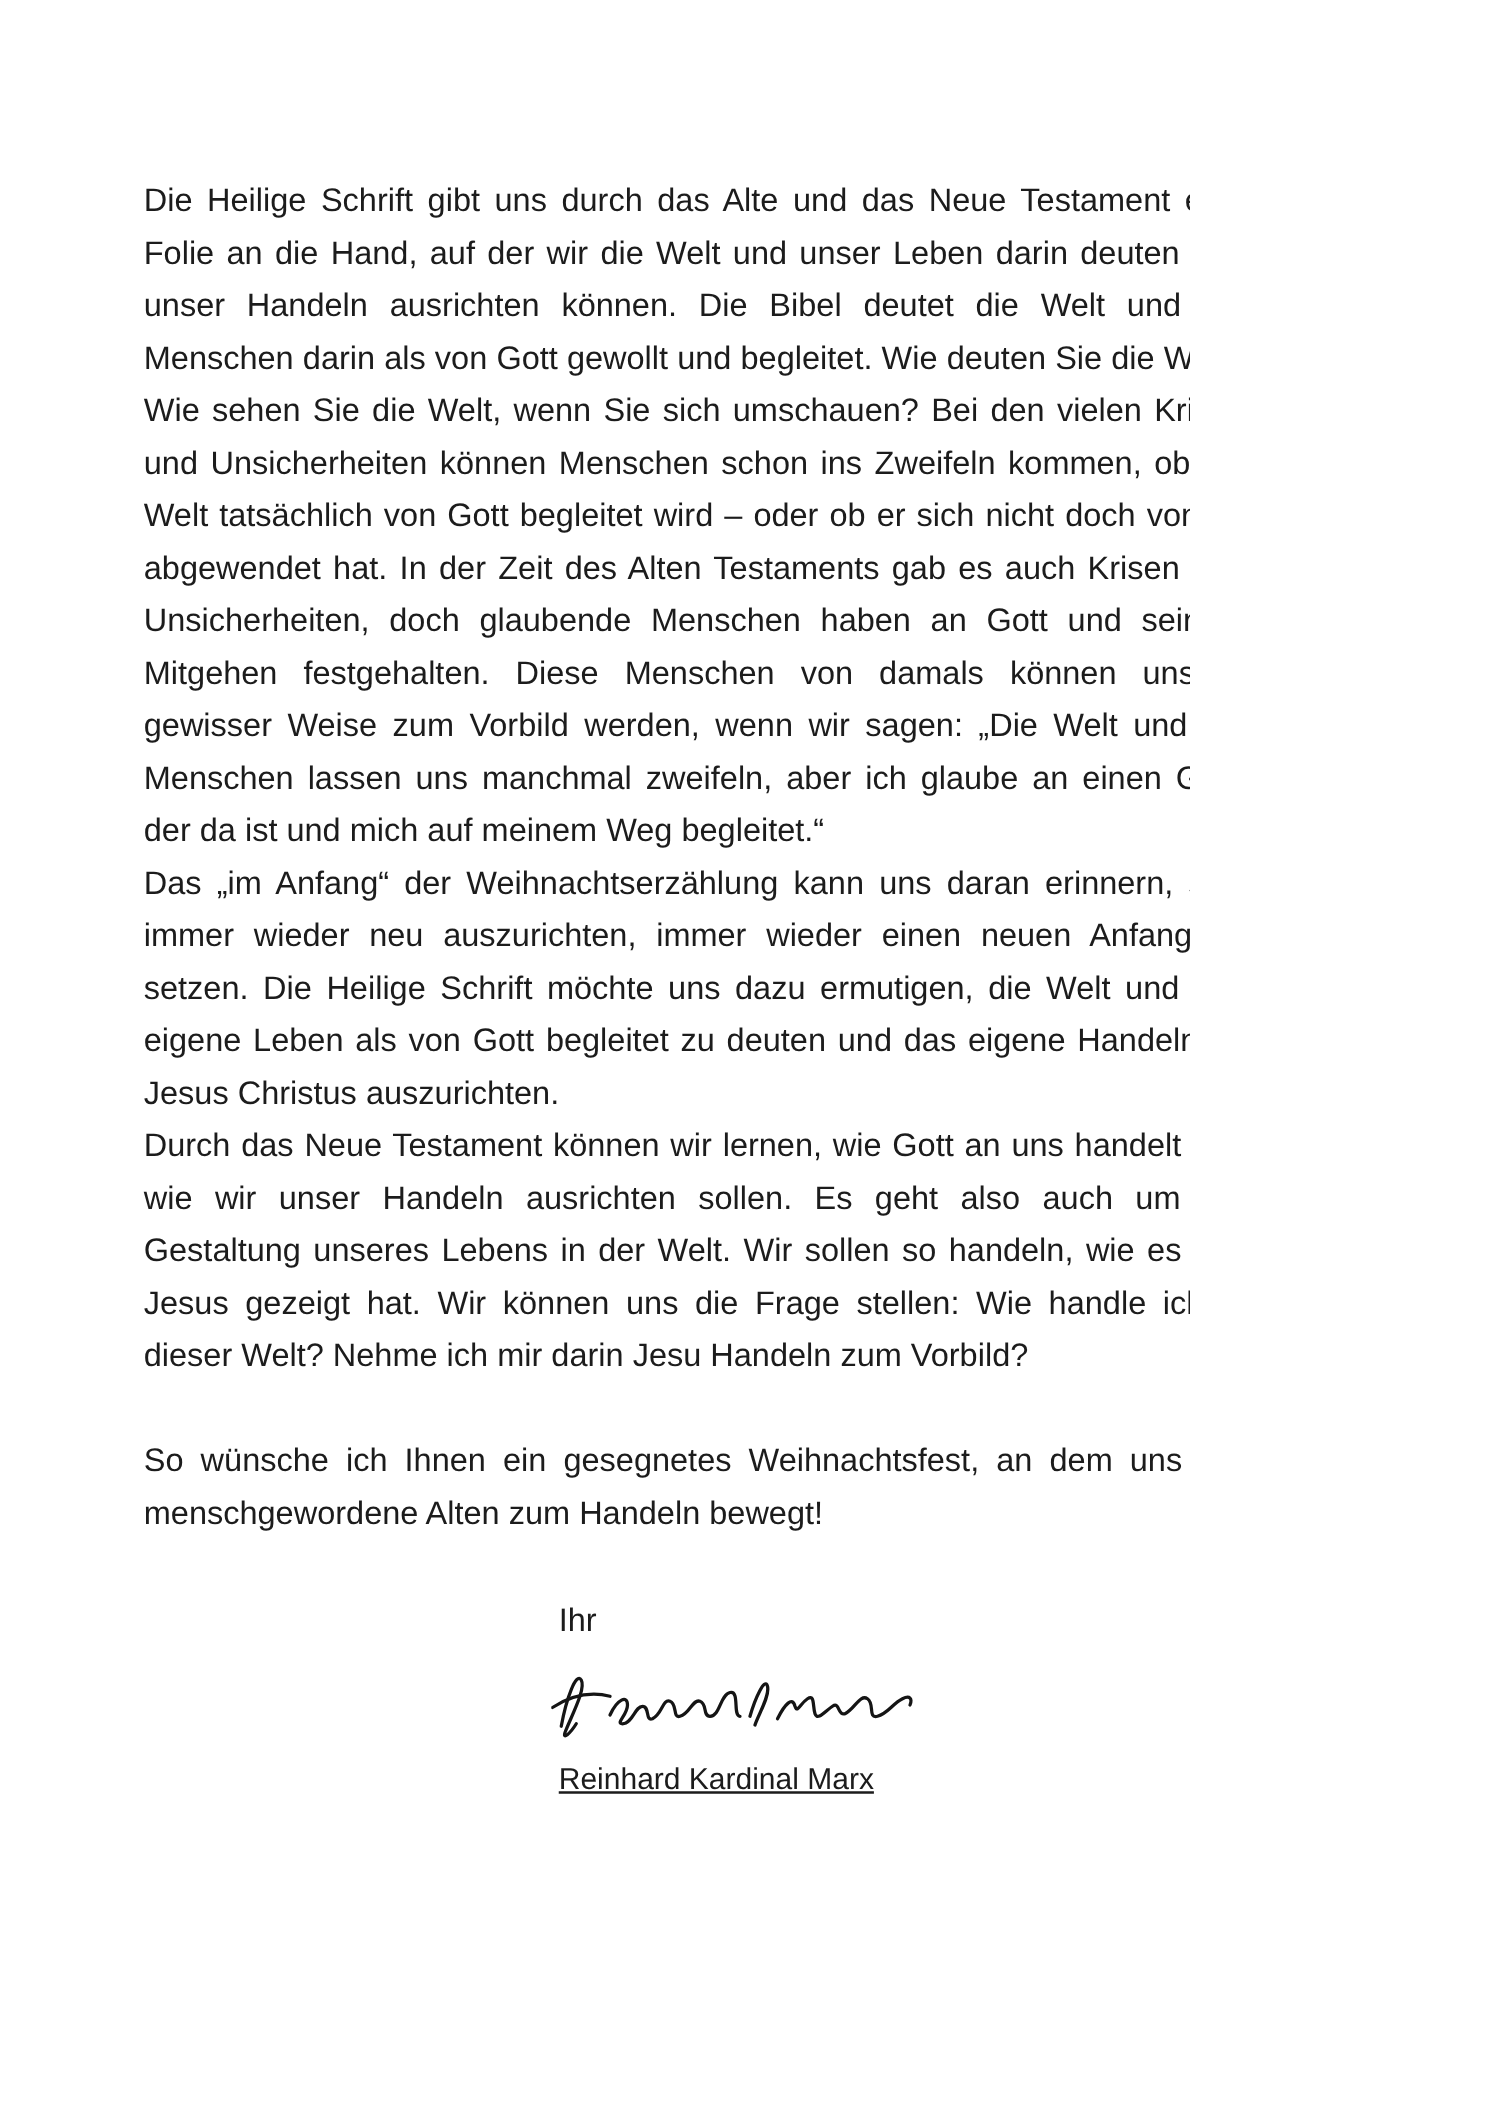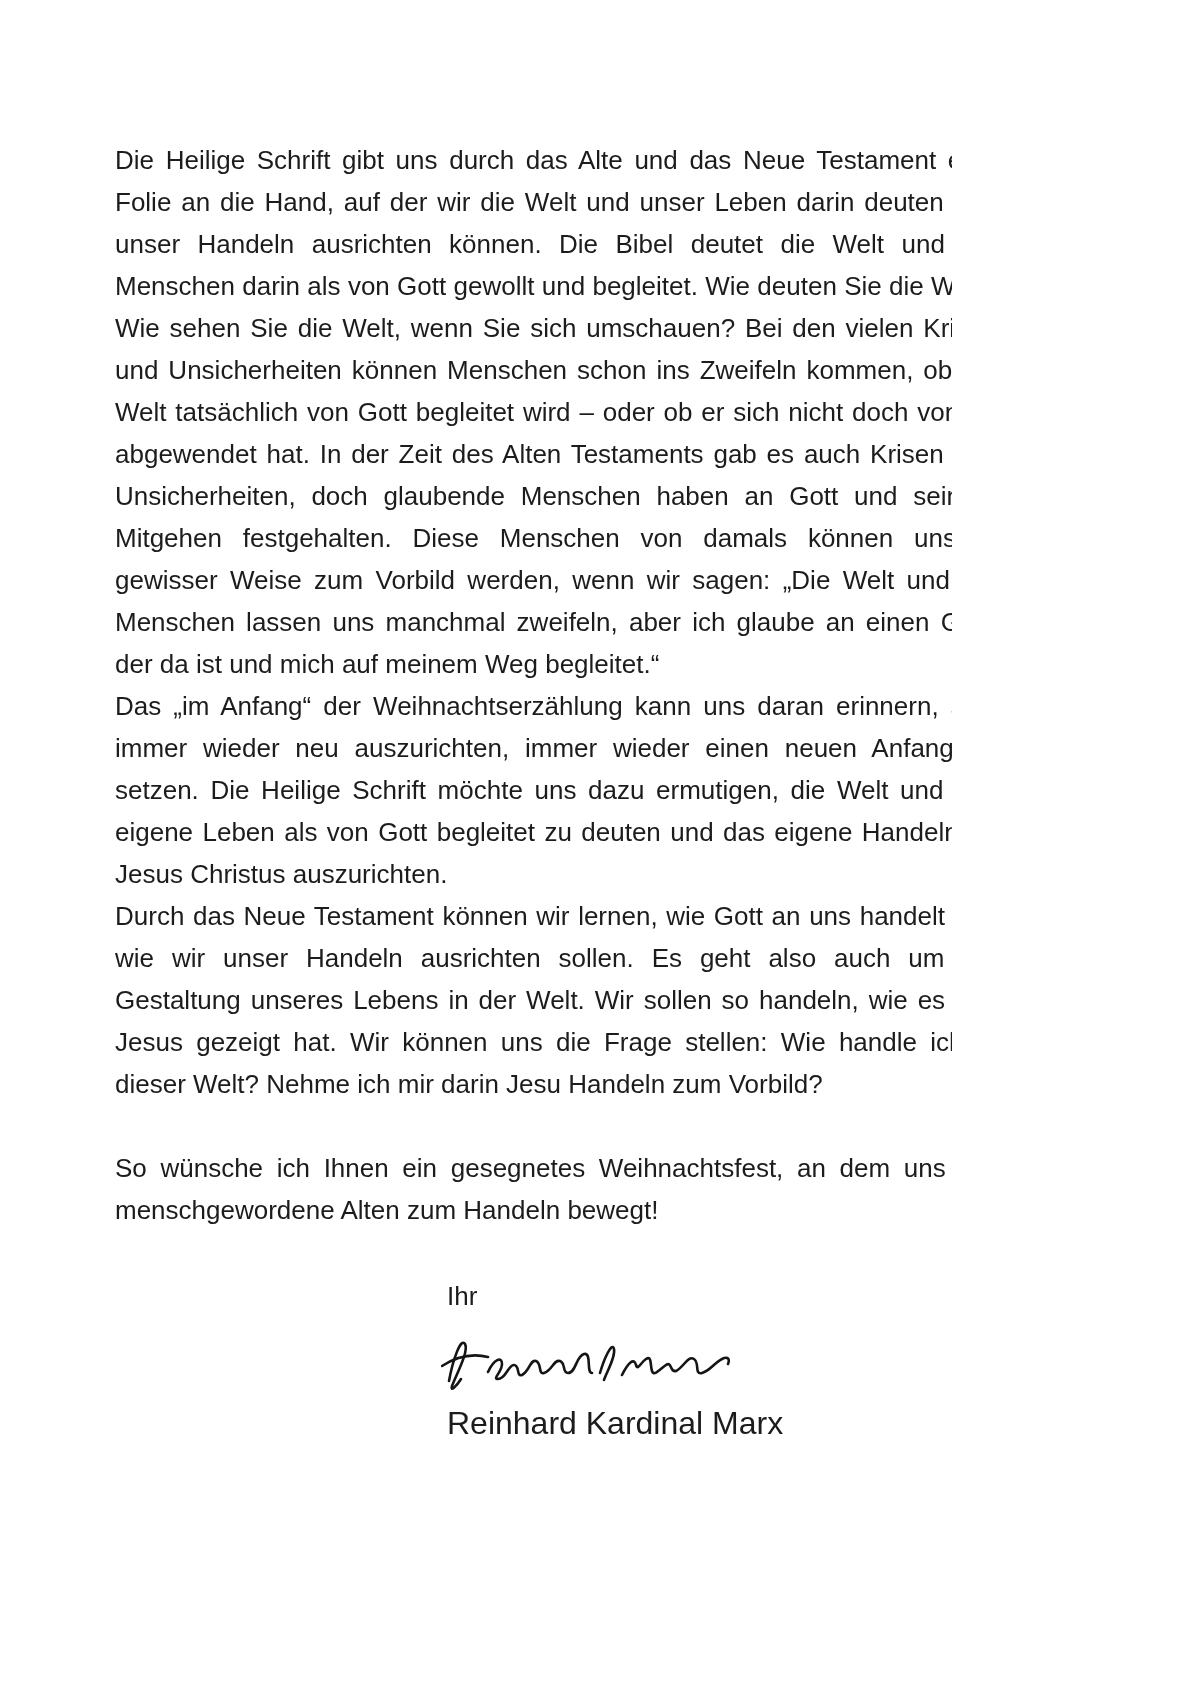--- a/index.html
+++ b/index.html
@@ -43,22 +43,23 @@
   .salutation {
     font-size: 26px;
     line-height: 42px;
   }
   .signature {
     display: block;
     margin: 12px 0 6px -6px;
   }
   .sender-name,
   .sender-title {
-    font-size: 32px;
+    font-size: 24px;
     line-height: 33px;
+    text-decoration: underline;
   }
 </style>
 </head>
 <body>
 
 <div class="page">
   <div class="letter-body">
     <p>Die Heilige Schrift gibt uns durch das Alte und das Neue Testament eine Folie an die Hand, auf der wir die Welt und unser Leben darin deuten und unser Handeln ausrichten können. Die Bibel deutet die Welt und die Menschen darin als von Gott gewollt und begleitet. Wie deuten Sie die Welt? Wie sehen Sie die Welt, wenn Sie sich umschauen? Bei den vielen Krisen und Unsicherheiten können Menschen schon ins Zweifeln kommen, ob die Welt tatsächlich von Gott begleitet wird – oder ob er sich nicht doch von ihr abgewendet hat. In der Zeit des Alten Testaments gab es auch Krisen und Unsicherheiten, doch glaubende Menschen haben an Gott und seinem Mitgehen festgehalten. Diese Menschen von damals können uns in gewisser Weise zum Vorbild werden, wenn wir sagen: „Die Welt und die Menschen lassen uns manchmal zweifeln, aber ich glaube an einen Gott, der da ist und mich auf meinem Weg begleitet.“</p>
     <p>Das „im Anfang“ der Weihnachtserzählung kann uns daran erinnern, sich immer wieder neu auszurichten, immer wieder einen neuen Anfang zu setzen. Die Heilige Schrift möchte uns dazu ermutigen, die Welt und das eigene Leben als von Gott begleitet zu deuten und das eigene Handeln an Jesus Christus auszurichten.</p>
     <p>Durch das Neue Testament können wir lernen, wie Gott an uns handelt und wie wir unser Handeln ausrichten sollen. Es geht also auch um die Gestaltung unseres Lebens in der Welt. Wir sollen so handeln, wie es uns Jesus gezeigt hat. Wir können uns die Frage stellen: Wie handle ich in dieser Welt? Nehme ich mir darin Jesu Handeln zum Vorbild?</p>

